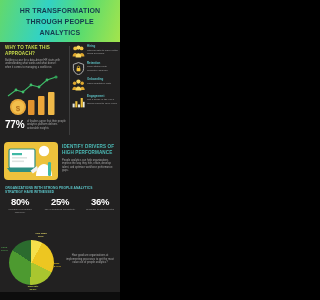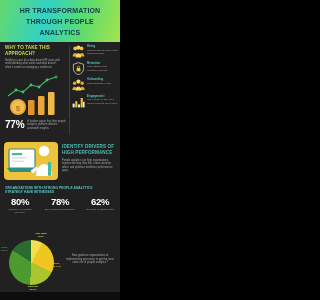--- a/index.html
+++ b/index.html
@@ -193,25 +193,25 @@
     <span>ORGANIZATIONS WITH STRONG PEOPLE ANALYTICS</span><br>
     <span>STRATEGY HAVE WITNESSED</span>
   </div>
 
   <div class="stats-row">
     <div class="stat-col">
       <div class="stat-num">80%</div>
       <div class="stat-cap">increase in recruiting efficiency</div>
     </div>
     <div class="stat-col">
-      <div class="stat-num">78%</div>
+      <div class="stat-num">25%</div>
       <div class="stat-cap">rise in business productivity</div>
     </div>
     <div class="stat-col">
-      <div class="stat-num">62%</div>
+      <div class="stat-num">36%</div>
       <div class="stat-cap">decrease in attrition rates</div>
     </div>
   </div>
 
   <div class="pie-wrap">
     <div class="pie" id="pie" style="background: conic-gradient(rgb(245, 224, 75) 0deg, rgb(245, 224, 75) 28.8deg, rgb(237, 198, 33) 28.8deg, rgb(237, 198, 33) 115.56deg, rgb(169, 198, 47) 115.56deg, rgb(169, 198, 47) 183.96deg, rgb(77, 154, 48) 183.96deg, rgb(77, 154, 48) 302.76deg, rgb(43, 107, 46) 302.76deg, rgb(43, 107, 46) 360deg);"></div>
   </div>
 
   <div class="pl pl-vg">
     <span>Very good</span>

